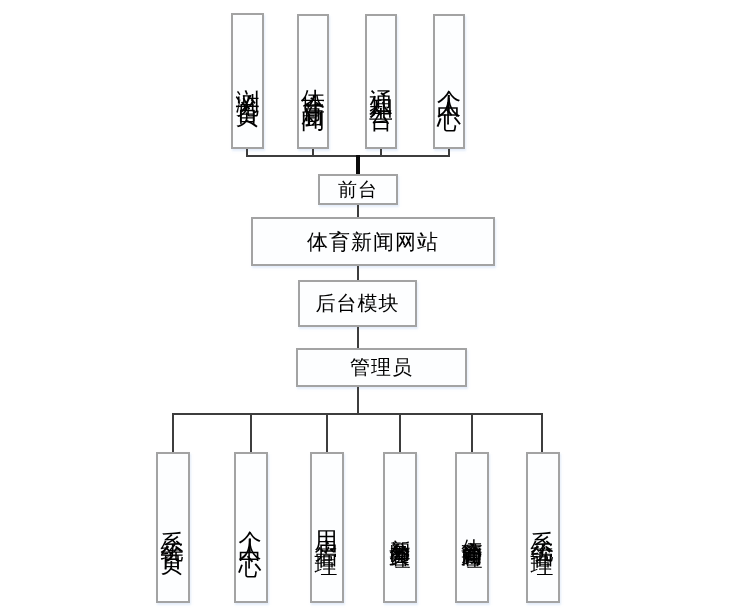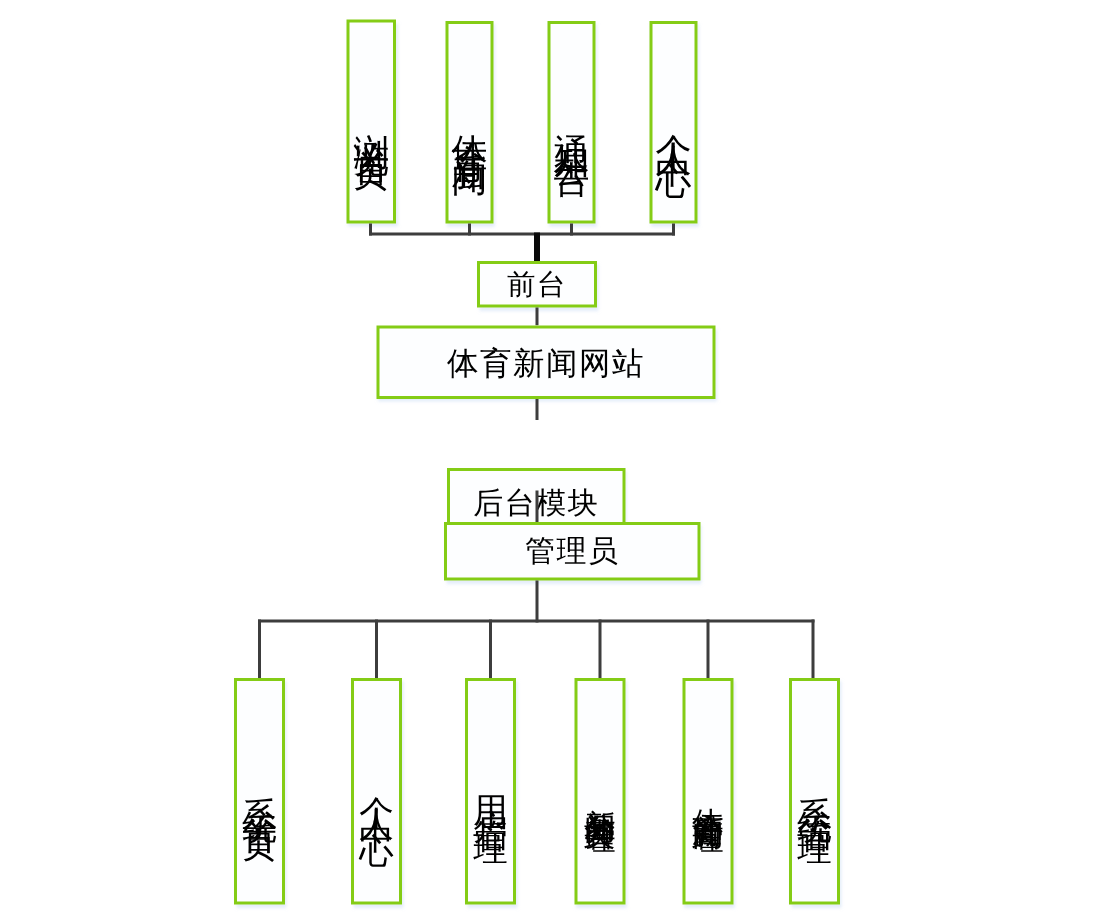--- a/index.html
+++ b/index.html
@@ -7,21 +7,21 @@
     position:relative;
     width:743px;height:615px;
     background:#ffffff;
     font-family:"Liberation Sans","DejaVu Sans",sans-serif;
     color:#000;
     overflow:hidden;
   }
   .node{
     position:absolute;
     background:#fdfeff;
-    border:2px solid #84cc16;
+    border:2px solid #a3a3a3;
     box-sizing:border-box;
     display:flex;
     align-items:center;
     justify-content:center;
     box-shadow:1px 2px 2px rgba(205,222,245,0.55);
   }
   .vnode{
     font-family:"DejaVu Serif","Liberation Serif",serif;
     writing-mode:vertical-rl;
     text-orientation:upright;
@@ -49,25 +49,25 @@
   <div class="line" style="left:448px;top:149px;width:2px;height:8px;"></div>
 
   <div class="line" style="left:246px;top:155px;width:204px;height:2px;"></div>
 
   <div class="line thick" style="left:356px;top:155px;width:4px;height:20px;"></div>
 
   <div class="node hnode" style="left:318px;top:174px;width:80px;height:31px;font-size:19px;">前台</div>
 
   <div class="line" style="left:357px;top:205px;width:2px;height:12px;"></div>
 
-  <div class="node hnode" style="left:251px;top:217px;width:226px;height:49px;font-size:21px;">体育新闻网站</div>
+  <div class="node hnode" style="left:251px;top:217px;width:244px;height:49px;font-size:21px;">体育新闻网站</div>
 
   <div class="line" style="left:357px;top:266px;width:2px;height:14px;"></div>
 
-  <div class="node hnode" style="left:298px;top:280px;width:119px;height:47px;margin-top:32px;">后台模块</div>
+  <div class="node hnode" style="left:298px;top:280px;width:119px;height:47px;">后台模块</div>
 
   <div class="line" style="left:357px;top:327px;width:2px;height:21px;"></div>
 
   <div class="node hnode" style="left:272px;top:348px;width:171px;height:39px;margin-left:24px;">管理员</div>
 
   <div class="line" style="left:357px;top:387px;width:2px;height:28px;"></div>
 
   <div class="line" style="left:172px;top:413px;width:371px;height:2px;"></div>
 
   <div class="line" style="left:172px;top:413px;width:2px;height:39px;"></div>

